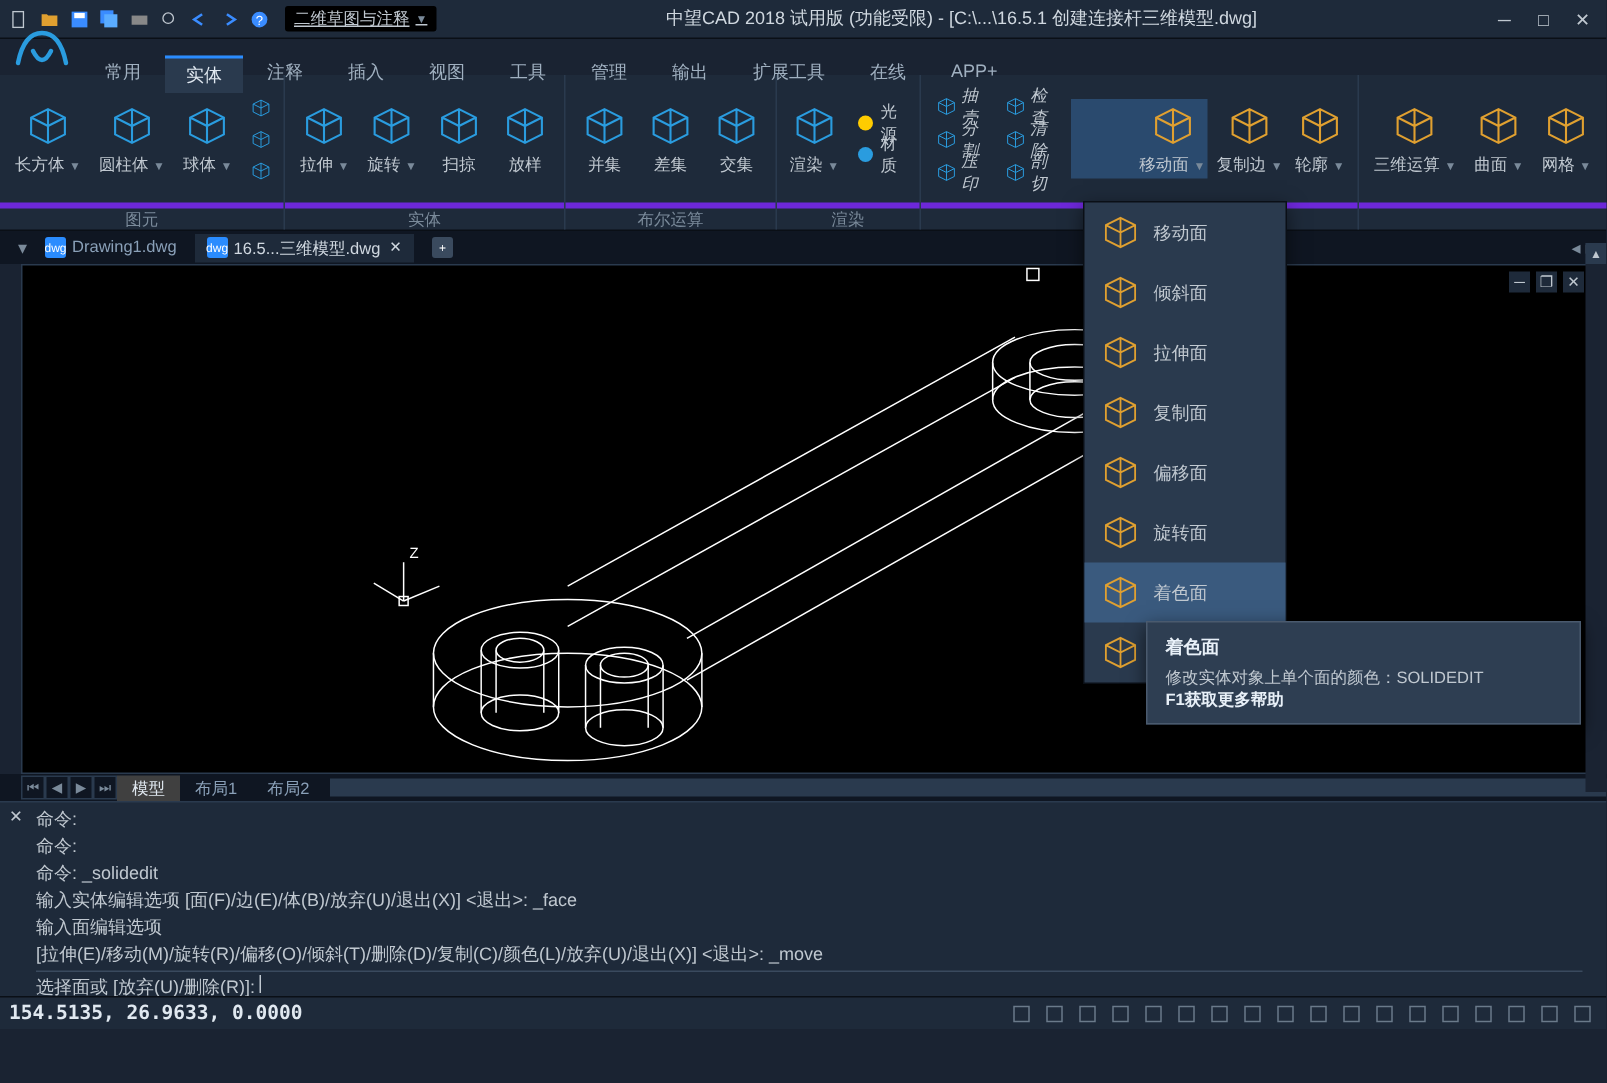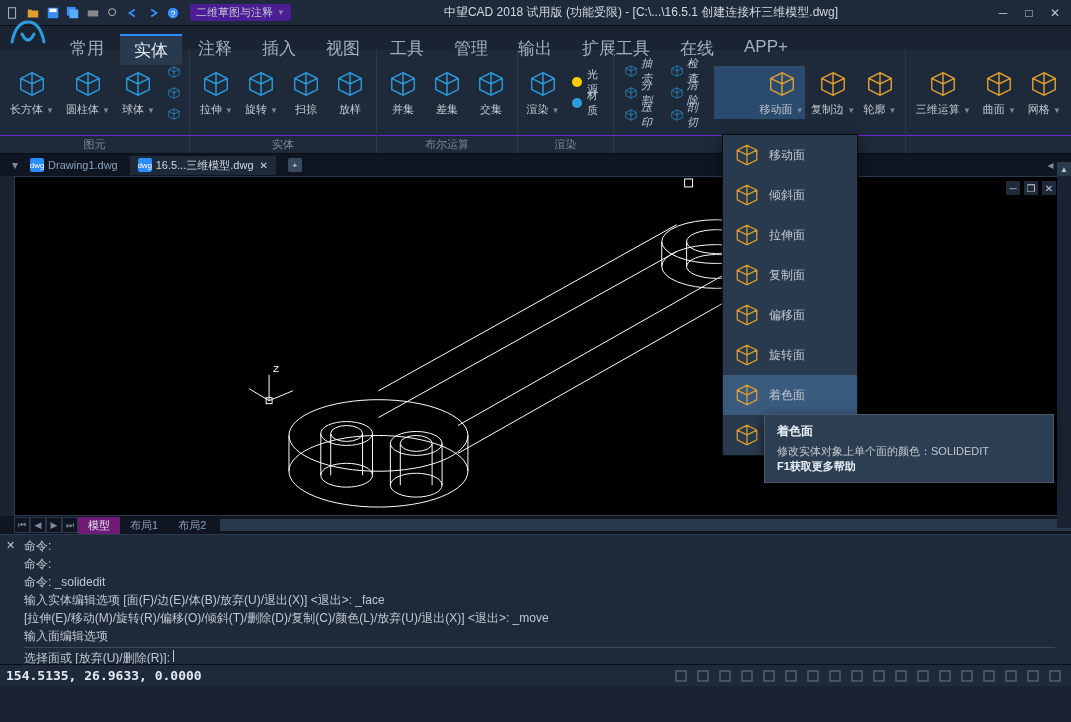--- a/index.html
+++ b/index.html
@@ -3,37 +3,37 @@
 <meta charset="utf-8">
 <style>
 * { margin: 0; padding: 0; box-sizing: border-box; font-family: "Microsoft YaHei", sans-serif; }
 body { background: #1a2332; color: #c0c8d0; font-size: 12px; width: 1071px; height: 722px; overflow: hidden; position: relative; }
 
 
 .titlebar { height: 26px; background: #1e2a3a; display: flex; align-items: center; padding: 0 4px; border-bottom: 1px solid #0a0f16; }
 .qat { display: flex; gap: 2px; align-items: center; }
 .qat-btn { width: 18px; height: 18px; display: flex; align-items: center; justify-content: center; cursor: pointer; }
 .qat-btn svg { width: 14px; height: 14px; }
-.workspace-dd { margin-left: 8px; display: flex; align-items: center; gap: 4px; background: #4c1d95; padding: 1px 6px; border-radius: 2px; font-size: 11px; }
+.workspace-dd { margin-left: 8px; display: flex; align-items: center; gap: 4px; background: #000000; padding: 1px 6px; border-radius: 2px; font-size: 11px; text-decoration: underline; }
 .title-text { flex: 1; text-align: center; font-size: 12px; color: #d0d8e0; }
 .win-controls { display: flex; gap: 2px; }
 .win-btn { width: 24px; height: 20px; display: flex; align-items: center; justify-content: center; cursor: pointer; }
 
 
 .tabs-row { height: 24px; display: flex; align-items: center; background: #1a2332; padding-left: 2px; }
 .logo { width: 48px; height: 40px; position: absolute; top: 14px; left: 4px; z-index: 10; }
 .main-tabs { display: flex; margin-left: 54px; gap: 2px; }
-.main-tab { padding: 3px 14px; font-size: 17px; cursor: pointer; color: #a0b0c0; margin-top: 23px; }
+.main-tab { padding: 3px 14px; font-size: 12px; cursor: pointer; color: #a0b0c0; margin-top: 23px; }
 .main-tab.active { background: #2a3a4e; color: #e0e8f0; border-top: 2px solid #2a8cff; }
 
 
 .ribbon { height: 104px; background: #1e2a3a; display: flex; border-bottom: 1px solid #0a0f16; }
 .ribbon-panel { display: flex; flex-direction: column; border-right: 1px solid #2a3a4e; position: relative; }
 .panel-content { flex: 1; display: flex; align-items: center; padding: 4px 6px; gap: 4px; }
-.panel-label { height: 18px; font-size: 11px; text-align: center; color: #7a8a9a; display: flex; align-items: center; justify-content: center; border-top: 1px solid #6d28d9; }
+.panel-label { height: 18px; font-size: 11px; text-align: center; color: #7a8a9a; display: flex; align-items: center; justify-content: center; border-top: 4px solid #6d28d9; }
 .big-btn { display: flex; flex-direction: column; align-items: center; gap: 2px; padding: 2px 4px; cursor: pointer; min-width: 38px; }
 .big-btn-icon { width: 32px; height: 32px; display: flex; align-items: center; justify-content: center; }
 .big-btn-label { font-size: 11px; color: #c0c8d0; white-space: nowrap; }
 .small-col { display: flex; flex-direction: column; gap: 1px; }
 .small-btn { display: flex; align-items: center; gap: 3px; padding: 1px 4px; cursor: pointer; height: 20px; font-size: 11px; }
 .small-icon { width: 16px; height: 16px; display: flex; align-items: center; justify-content: center; }
 .dd-arrow { font-size: 8px; color: #7a8a9a; }
 
 
 .doc-tabs { height: 22px; background: #0f1622; display: flex; align-items: center; padding-left: 12px; gap: 4px; }
@@ -46,21 +46,21 @@
 .draw-area { height: 340px; background: #000; position: relative; border: 1px solid #2a3a4e; margin: 0 10px 0 14px; }
 .draw-area .inner-controls { position: absolute; top: 4px; right: 4px; display: flex; gap: 4px; }
 .draw-area .inner-controls span { width: 14px; height: 14px; background: #1e2a3a; color: #c0c8d0; font-size: 10px; display: flex; align-items: center; justify-content: center; cursor: pointer; }
 .wireframe-svg { position: absolute; top: 0; left: 0; width: 100%; height: 100%; }
 
 
 .layout-row { height: 18px; display: flex; align-items: center; background: #0f1622; padding-left: 14px; }
 .scroll-btns { display: flex; }
 .scroll-btn { width: 16px; height: 16px; display: flex; align-items: center; justify-content: center; font-size: 9px; color: #7a8a9a; cursor: pointer; border: 1px solid #2a3a4e; }
 .layout-tab { padding: 1px 10px; font-size: 11px; cursor: pointer; color: #8aa0b8; }
-.layout-tab.active { background: #701a75; color: #e0e8f0; }
+.layout-tab.active { background: #404040; color: #e0e8f0; }
 
 
 .cmd-window { height: 130px; background: #1e2a3a; border-top: 1px solid #2a3a4e; padding: 2px 16px 2px 24px; font-family: "SimSun", monospace; font-size: 12px; color: #c0c8d0; line-height: 1.5; overflow: hidden; position: relative; }
 .cmd-input-row { border-top: 1px solid #3a4a5e; margin-top: 2px; padding-top: 1px; }
 .cmd-close { position: absolute; top: 2px; left: 6px; font-size: 11px; cursor: pointer; }
 
 
 .statusbar { height: 22px; background: #1e2a3a; display: flex; align-items: center; padding: 10px 6px; border-top: 1px solid #0a0f16; font-size: 11px; }
 .status-coords { font-family: monospace; font-weight: bold; color: #e0e8f0; font-size: 13px; }
 .status-icons { margin-left: auto; display: flex; gap: 2px; }
@@ -534,22 +534,22 @@
   <div style="flex:1;background:#2a3a4e;height:12px;margin-left:4px"></div>
 </div>
 
 <div class="cmd-window">
   <span class="cmd-close">✕</span>
   <div id="cmd-lines">
       <div>命令:</div>
       <div>命令:</div>
       <div>命令: _solidedit</div>
       <div>输入实体编辑选项 [面(F)/边(E)/体(B)/放弃(U)/退出(X)] &lt;退出&gt;: _face</div>
+      <div>输入面编辑选项</div>
       <div>[拉伸(E)/移动(M)/旋转(R)/偏移(O)/倾斜(T)/删除(D)/复制(C)/颜色(L)/放弃(U)/退出(X)] &lt;退出&gt;: _move</div>
-      <div>输入面编辑选项</div>
     </div>
   <div class="cmd-input-row"><span>选择面或 [放弃(U)/删除(R)]: </span><span style="border-left:1px solid #c0c8d0;height:12px;display:inline-block"></span></div>
 </div>
 
 <div class="statusbar">
   <span class="status-coords">154.5135, 26.9633, 0.0000</span>
   <div class="status-icons" id="status-icons">
       <div class="status-icon">
         <svg width="14" height="14">
           <rect x="2" y="2" width="10" height="10" fill="none" stroke="#6a7a8a"></rect>

